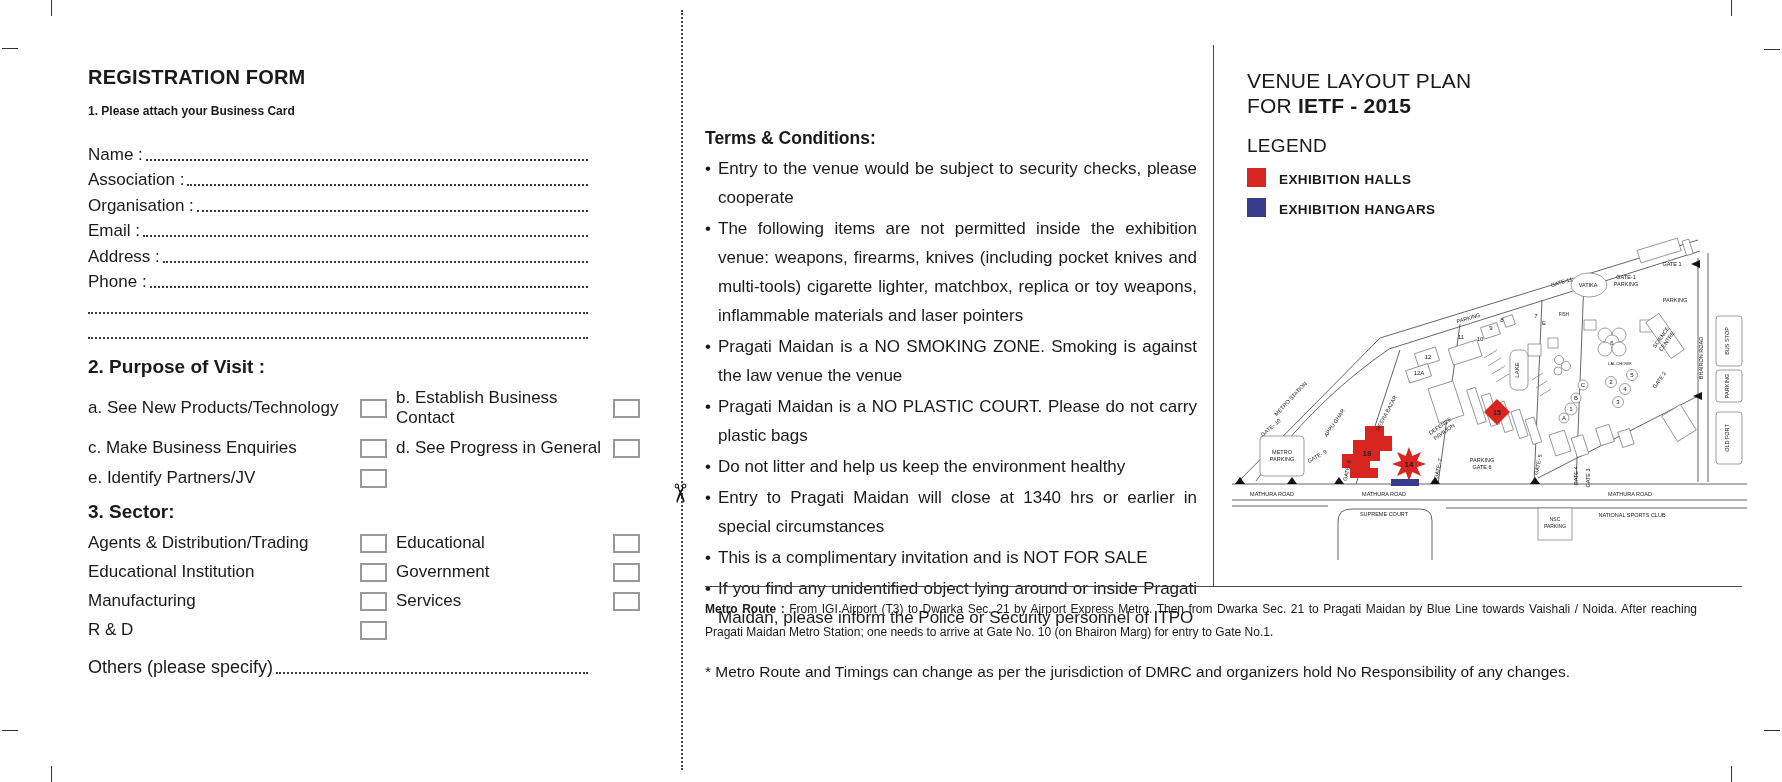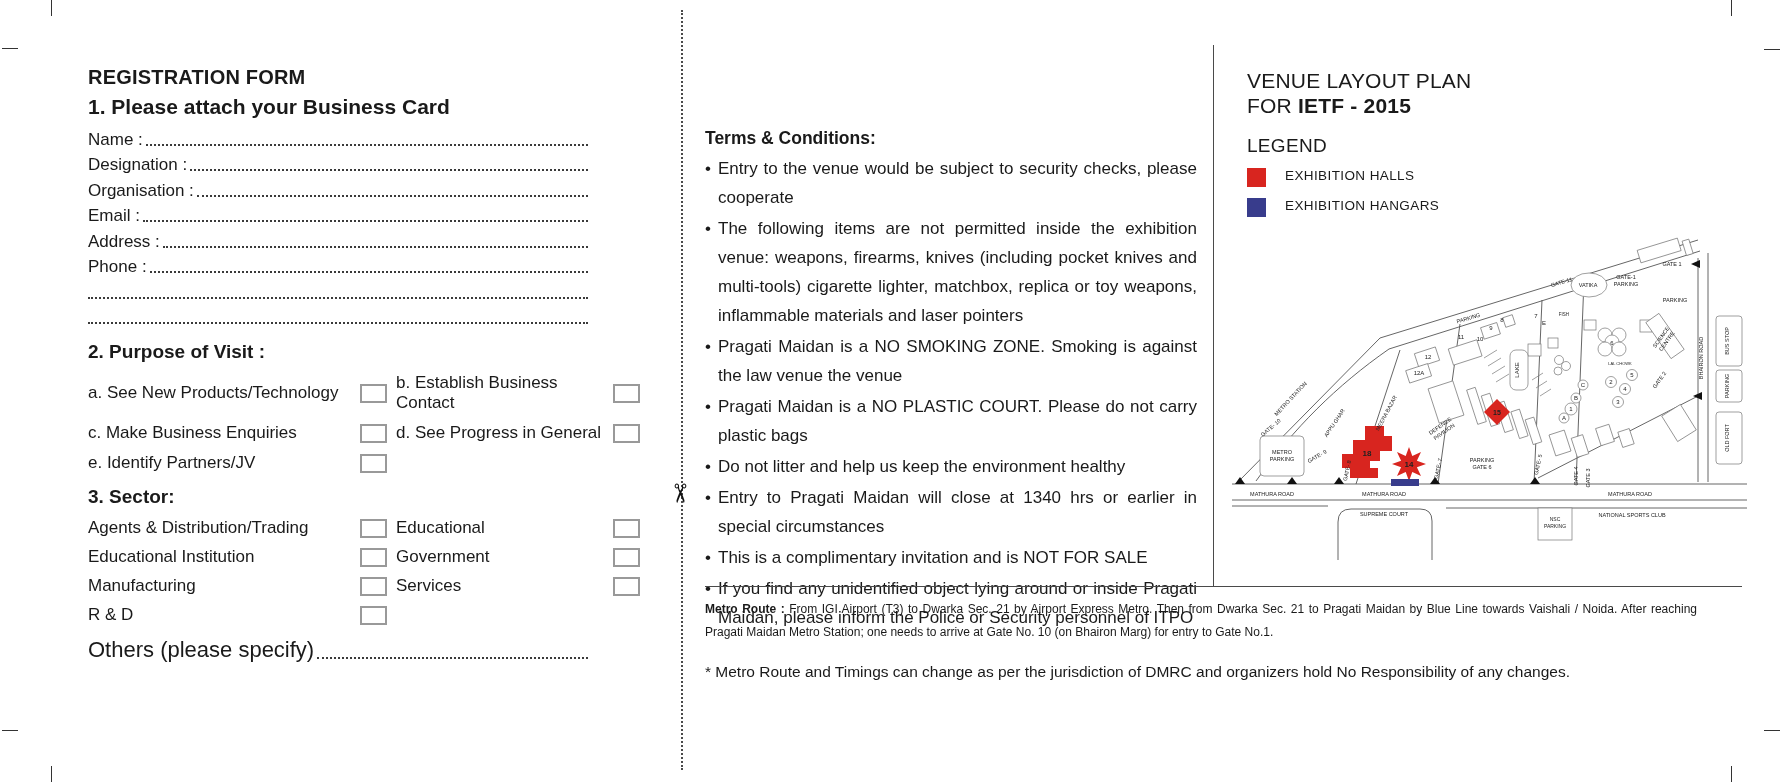--- a/index.html
+++ b/index.html
@@ -5,31 +5,31 @@
   * { box-sizing: border-box; margin: 0; padding: 0; }
   body { background: #fff; font-family: "Liberation Sans", sans-serif; color: #1a1a1a; }
   .page { position: relative; width: 1782px; height: 782px; background: #fff; overflow: hidden; }
 
   
   .crop { position: absolute; background: #333; }
 
   
   .form-col { position: absolute; left: 88px; top: 66px; width: 500px; }
   .form-title { font-size: 20px; font-weight: bold; letter-spacing: 0.2px; }
-  .form-sub { font-size: 21px; font-weight: bold; margin-top: 6px; }
+  .form-sub { font-size: 12px; font-weight: bold; margin-top: 15px; }
   .field-row { display: flex; align-items: flex-end; height: 25.5px; }
   .field-row .lbl { font-size: 17px; white-space: nowrap; }
   .dots { flex: 1; border-bottom: 2px dotted #3a3a3a; margin: 0 0 4px 3px; }
   .sec-head { font-size: 19px; font-weight: bold; margin-top: 13px; }
   .opt-grid { display: grid; grid-template-columns: 272px 36px 217px 28px; row-gap: 10px; align-items: center; margin-top: 10px; }
   .sector-grid { display: grid; grid-template-columns: 272px 36px 217px 28px; row-gap: 9px; align-items: center; margin-top: 10px; }
   .opt-lbl { font-size: 17px; }
   .chk { width: 27px; height: 19px; border: 2px solid #999; background: #fff; display: inline-block; }
   .others-row { display: flex; align-items: flex-end; margin-top: 12px; height: 26px; }
-  .others-row .lbl { font-size: 22px; }
+  .others-row .lbl { font-size: 18px; }
 
   
   .cutline { position: absolute; left: 681px; top: 10px; height: 760px; border-left: 2px dotted #4a4a4a; }
   .scissors { position: absolute; left: -14px; top: 468px; font-size: 26px; color: #111;
               transform: rotate(90deg); display: inline-block; }
 
   
   .terms-col { position: absolute; left: 705px; top: 128px; width: 492px; }
   .terms-title { font-size: 17.5px; font-weight: bold; margin-bottom: 5px; }
   .terms-col ul { list-style: none; }
@@ -38,21 +38,21 @@
   .terms-col li::before { content: "\2022"; position: absolute; left: 0; top: 0; }
 
   
   .v-div { position: absolute; left: 1213px; top: 45px; width: 1px; height: 541px; background: #4a4a4a; }
   .h-div { position: absolute; left: 705px; top: 586px; width: 1037px; height: 1px; background: #4a4a4a; }
 
   
   .venue-head { position: absolute; left: 1247px; top: 68px; width: 420px; }
   .venue-title { font-size: 21px; line-height: 25px; letter-spacing: 0.2px; }
   .legend-title { font-size: 19px; margin-top: 17px; letter-spacing: 0.3px; }
-  .legend-row { display: flex; align-items: flex-start; gap: 19px; margin-top: 11px; }
+  .legend-row { display: flex; align-items: flex-end; gap: 13px; margin-top: 11px; font-weight: bold; }
   .legend-label { font-size: 13.5px; letter-spacing: 0.4px; }
 
   .map { position: absolute; left: 1232px; top: 228px; }
   .map text { font-family: "Liberation Sans", sans-serif; fill: #222; }
 
   
   .metro { position: absolute; left: 705px; top: 598px; width: 992px; }
   .metro p.main { font-size: 12px; line-height: 22.5px; text-align: justify; }
   .metro p.footnote { font-size: 15.5px; margin-top: 20px; }
 </style>
@@ -67,26 +67,26 @@
   <div class="crop" style="left:1764px;top:49px;width:16px;height:1px;"></div>
   <div class="crop" style="left:2px;top:730px;width:16px;height:1px;"></div>
   <div class="crop" style="left:51px;top:766px;width:1px;height:16px;"></div>
   <div class="crop" style="left:1764px;top:730px;width:16px;height:1px;"></div>
   <div class="crop" style="left:1731px;top:766px;width:1px;height:16px;"></div>
 
   <section class="form-col">
     <div class="form-title">REGISTRATION FORM</div>
     <div class="form-sub">1. Please attach your Business Card</div>
 
-    <div class="field-row" style="margin-top:5px;">
+    <div class="field-row" style="margin-top:21px;">
       <span class="lbl">Name :</span>
       <span class="dots"></span>
     </div>
     <div class="field-row">
-      <span class="lbl">Designation :</span>
+      <span class="lbl">Association :</span>
       <span class="dots"></span>
     </div>
     <div class="field-row">
       <span class="lbl">Organisation :</span>
       <span class="dots"></span>
     </div>
     <div class="field-row">
       <span class="lbl">Email :</span>
       <span class="dots"></span>
     </div>

